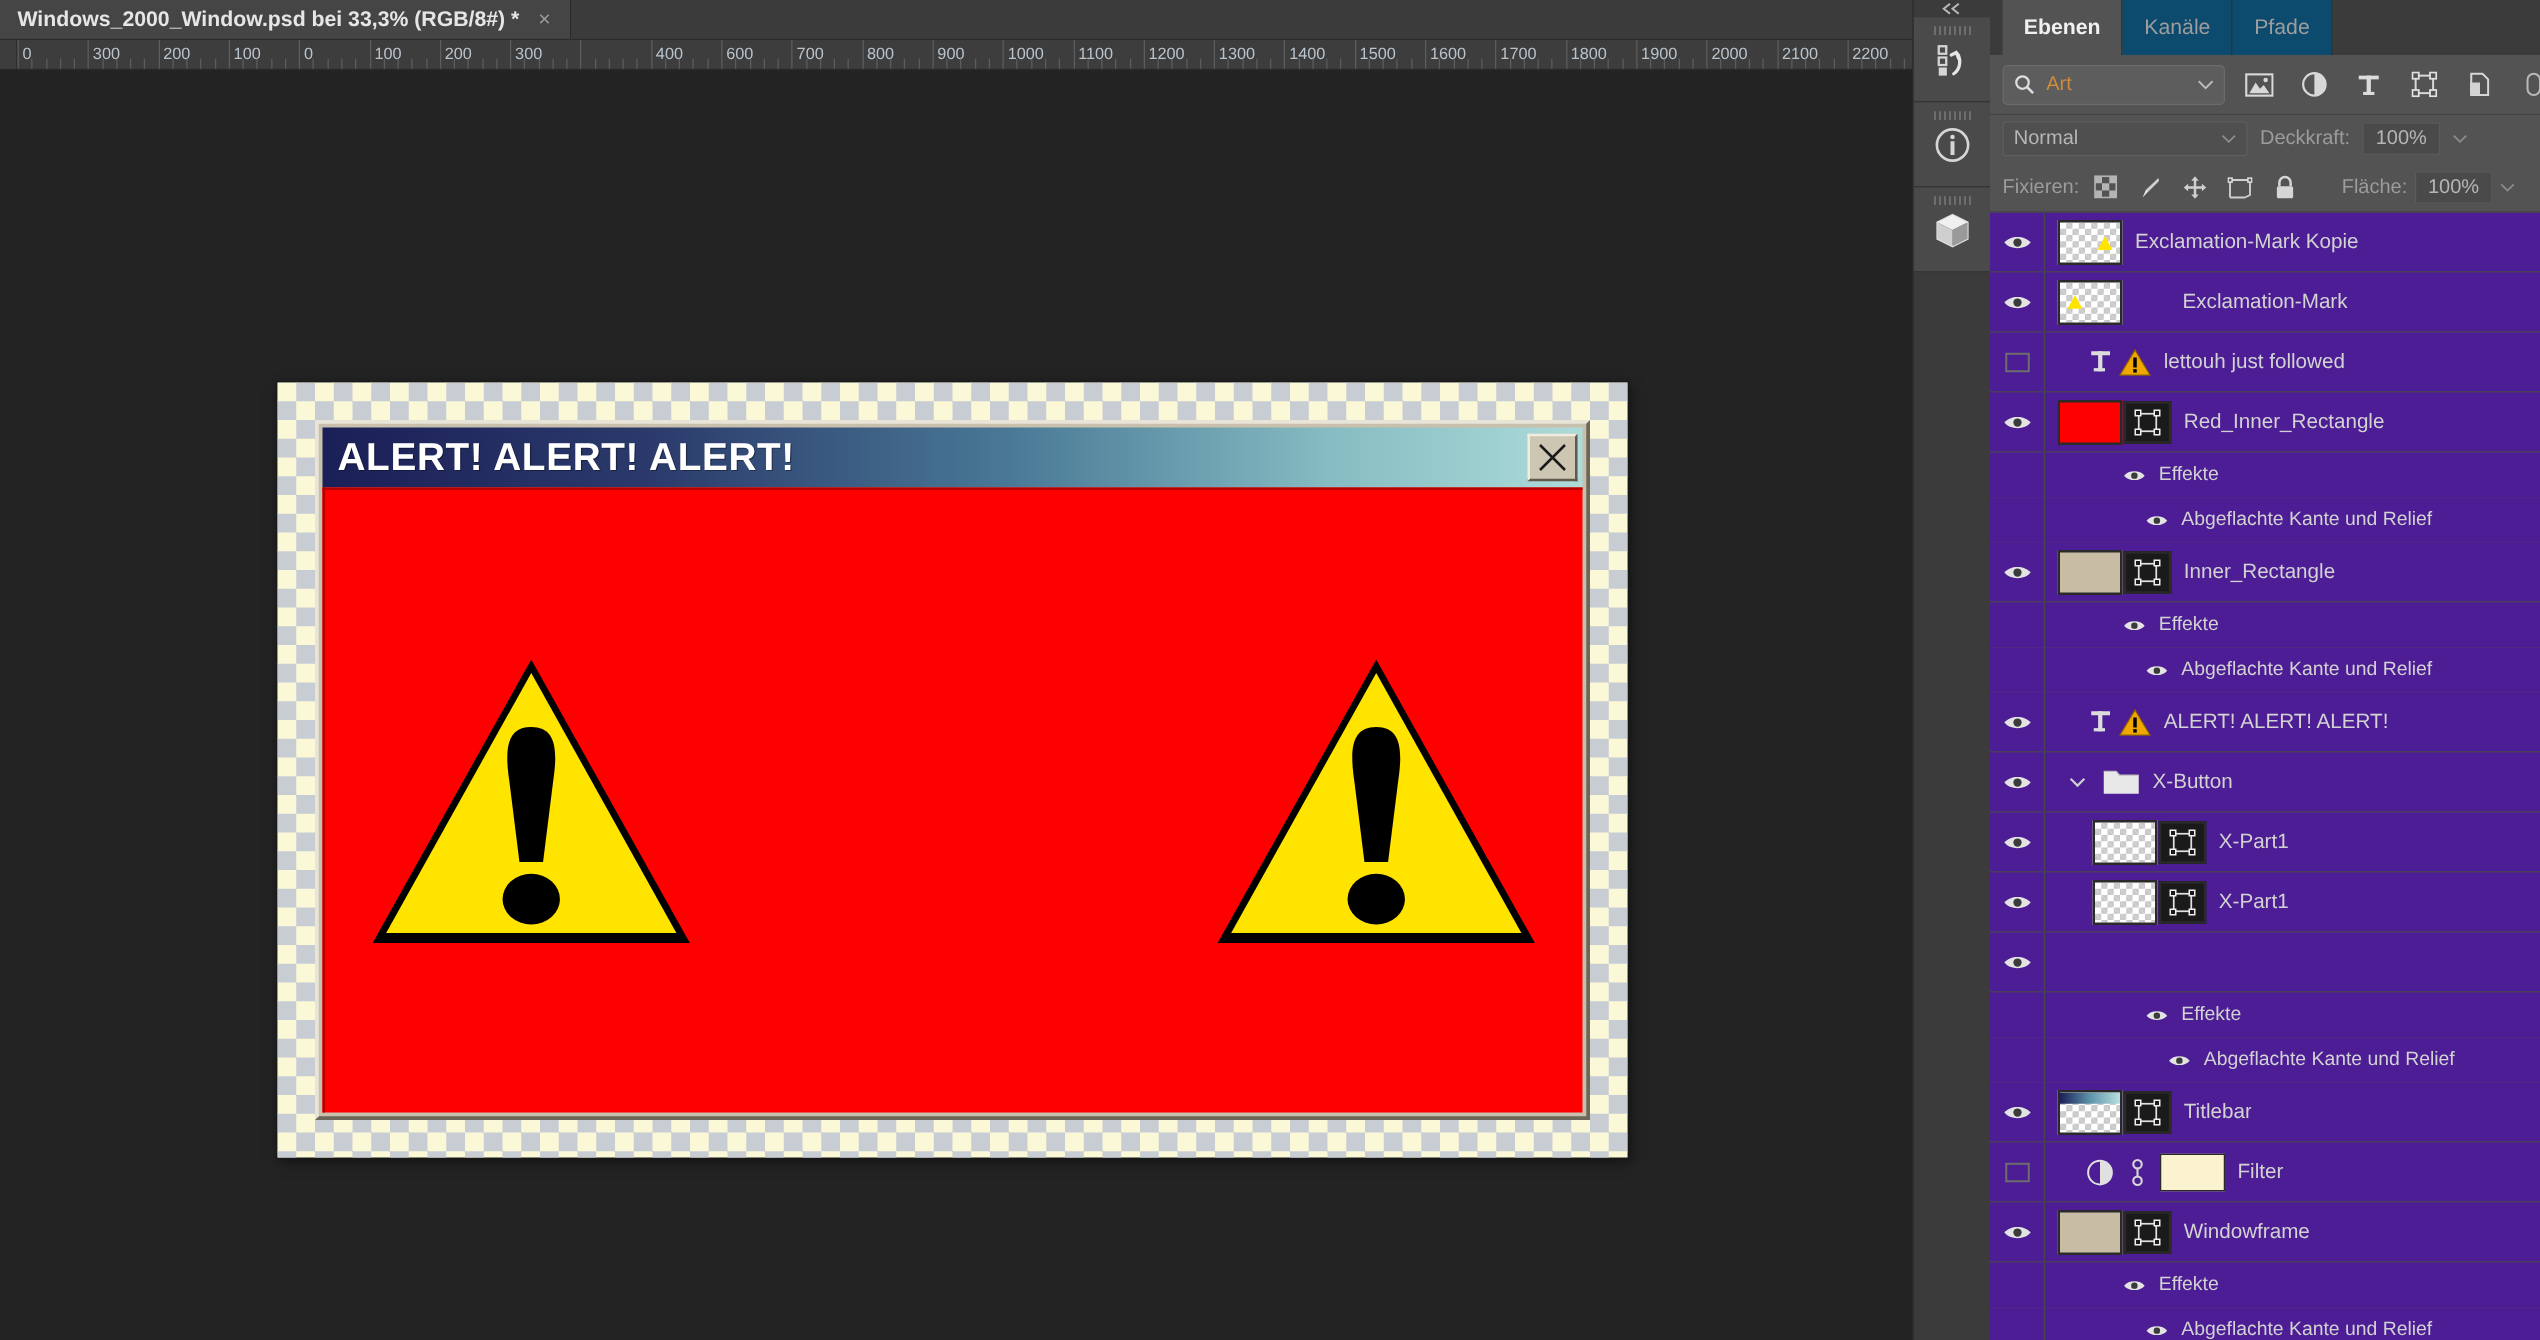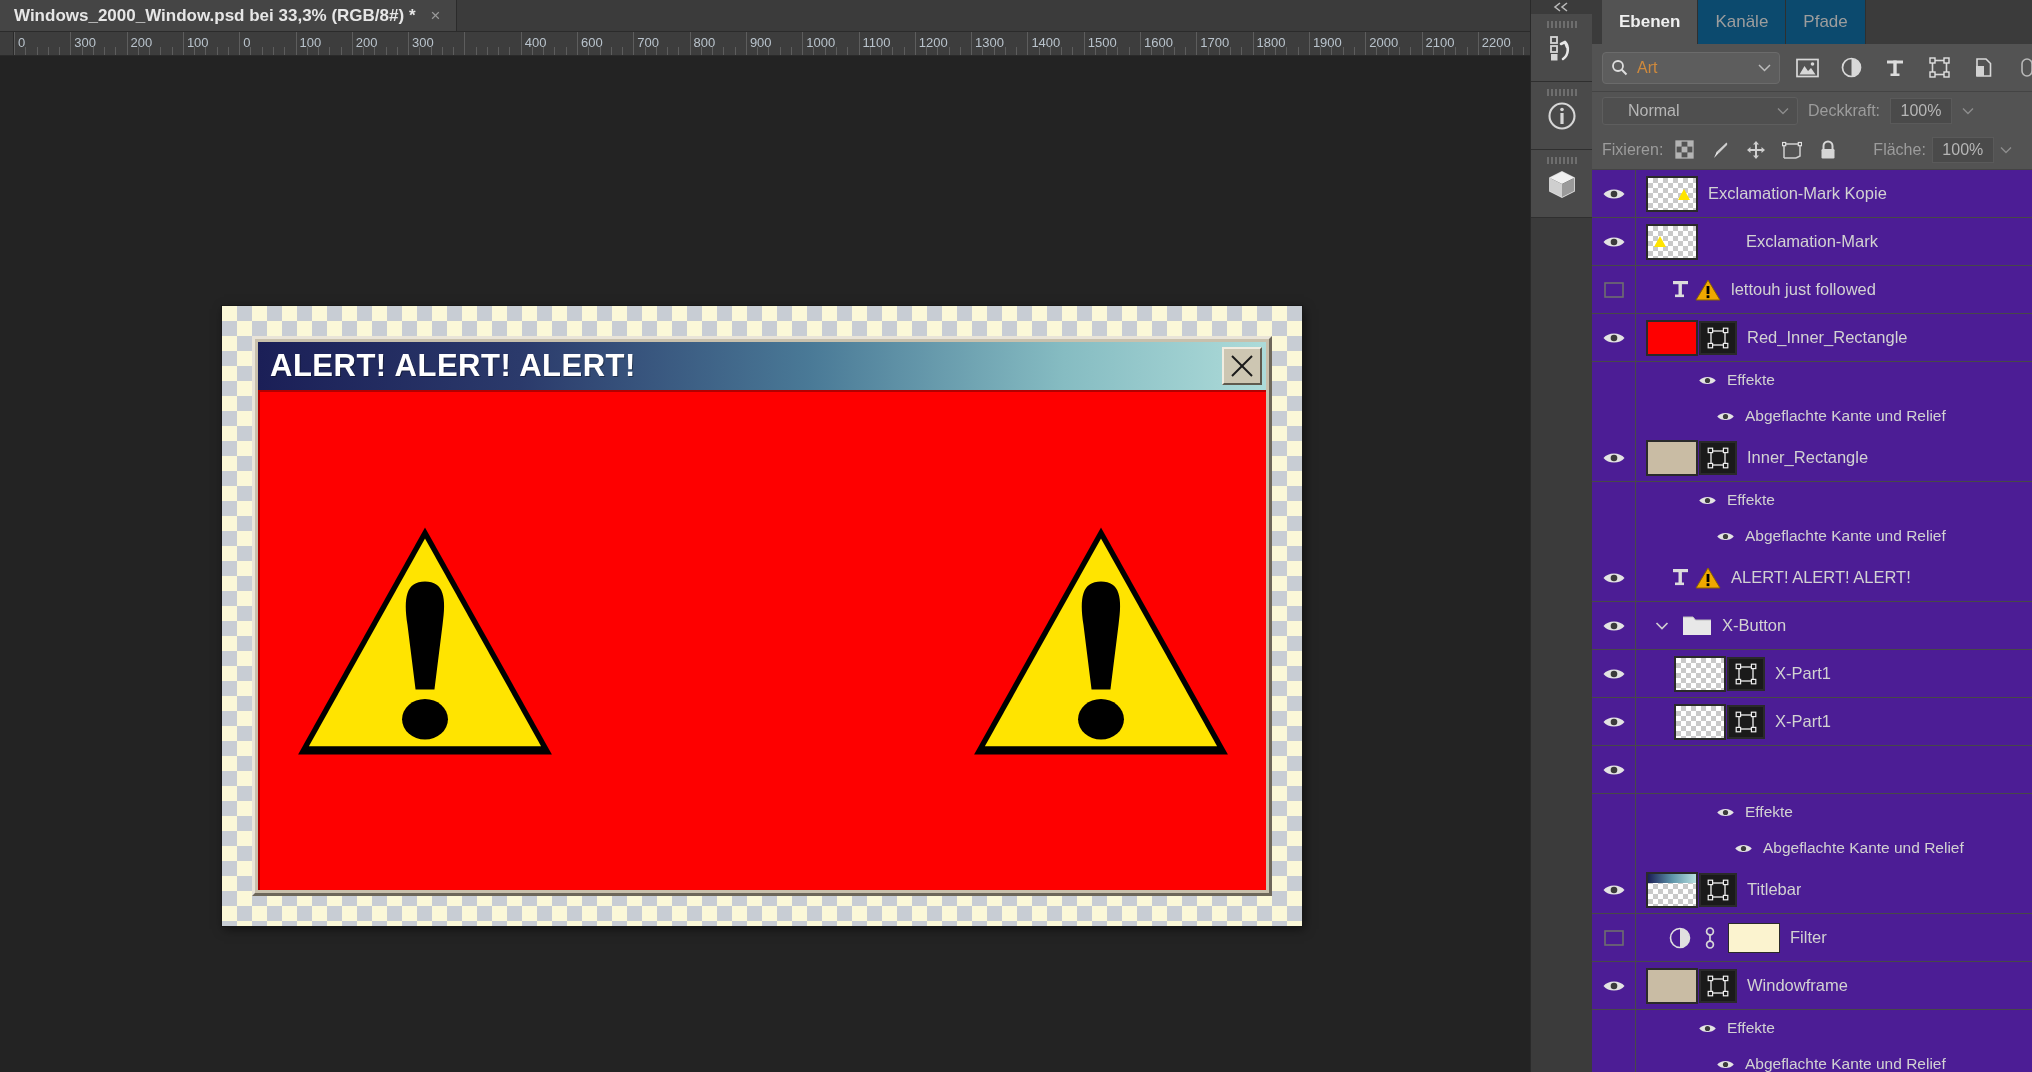--- a/index.html
+++ b/index.html
@@ -162,21 +162,21 @@
   .blendrow {
     height:38px; display:flex; align-items:center; gap:10px;
     padding:0 10px;
   }
   .blendsel {
     width:196px; height:28px; background:#4f4f4f;
     border:1px solid #5e5e5e; border-radius:3px;
     display:flex; align-items:center; padding:0 8px;
     color:#b6b6b6; font-size:16px; cursor:pointer;
   }
-  .blendsel .cv { flex:1;margin-left:17px; }
+  .blendsel .cv { flex:1; }
   .lab { color:#9c9c9c; font-size:16px; white-space:nowrap; }
   .numfield {
     width:62px; height:26px; background:#4a4a4a; border:1px solid #5a5a5a;
     color:#b6b6b6; font-size:16px; display:flex; align-items:center;
     justify-content:center; cursor:text;
   }
 
   .lockrow {
     height:40px; display:flex; align-items:center; gap:6px;
     padding:0 10px; border-bottom:1px solid #444;

